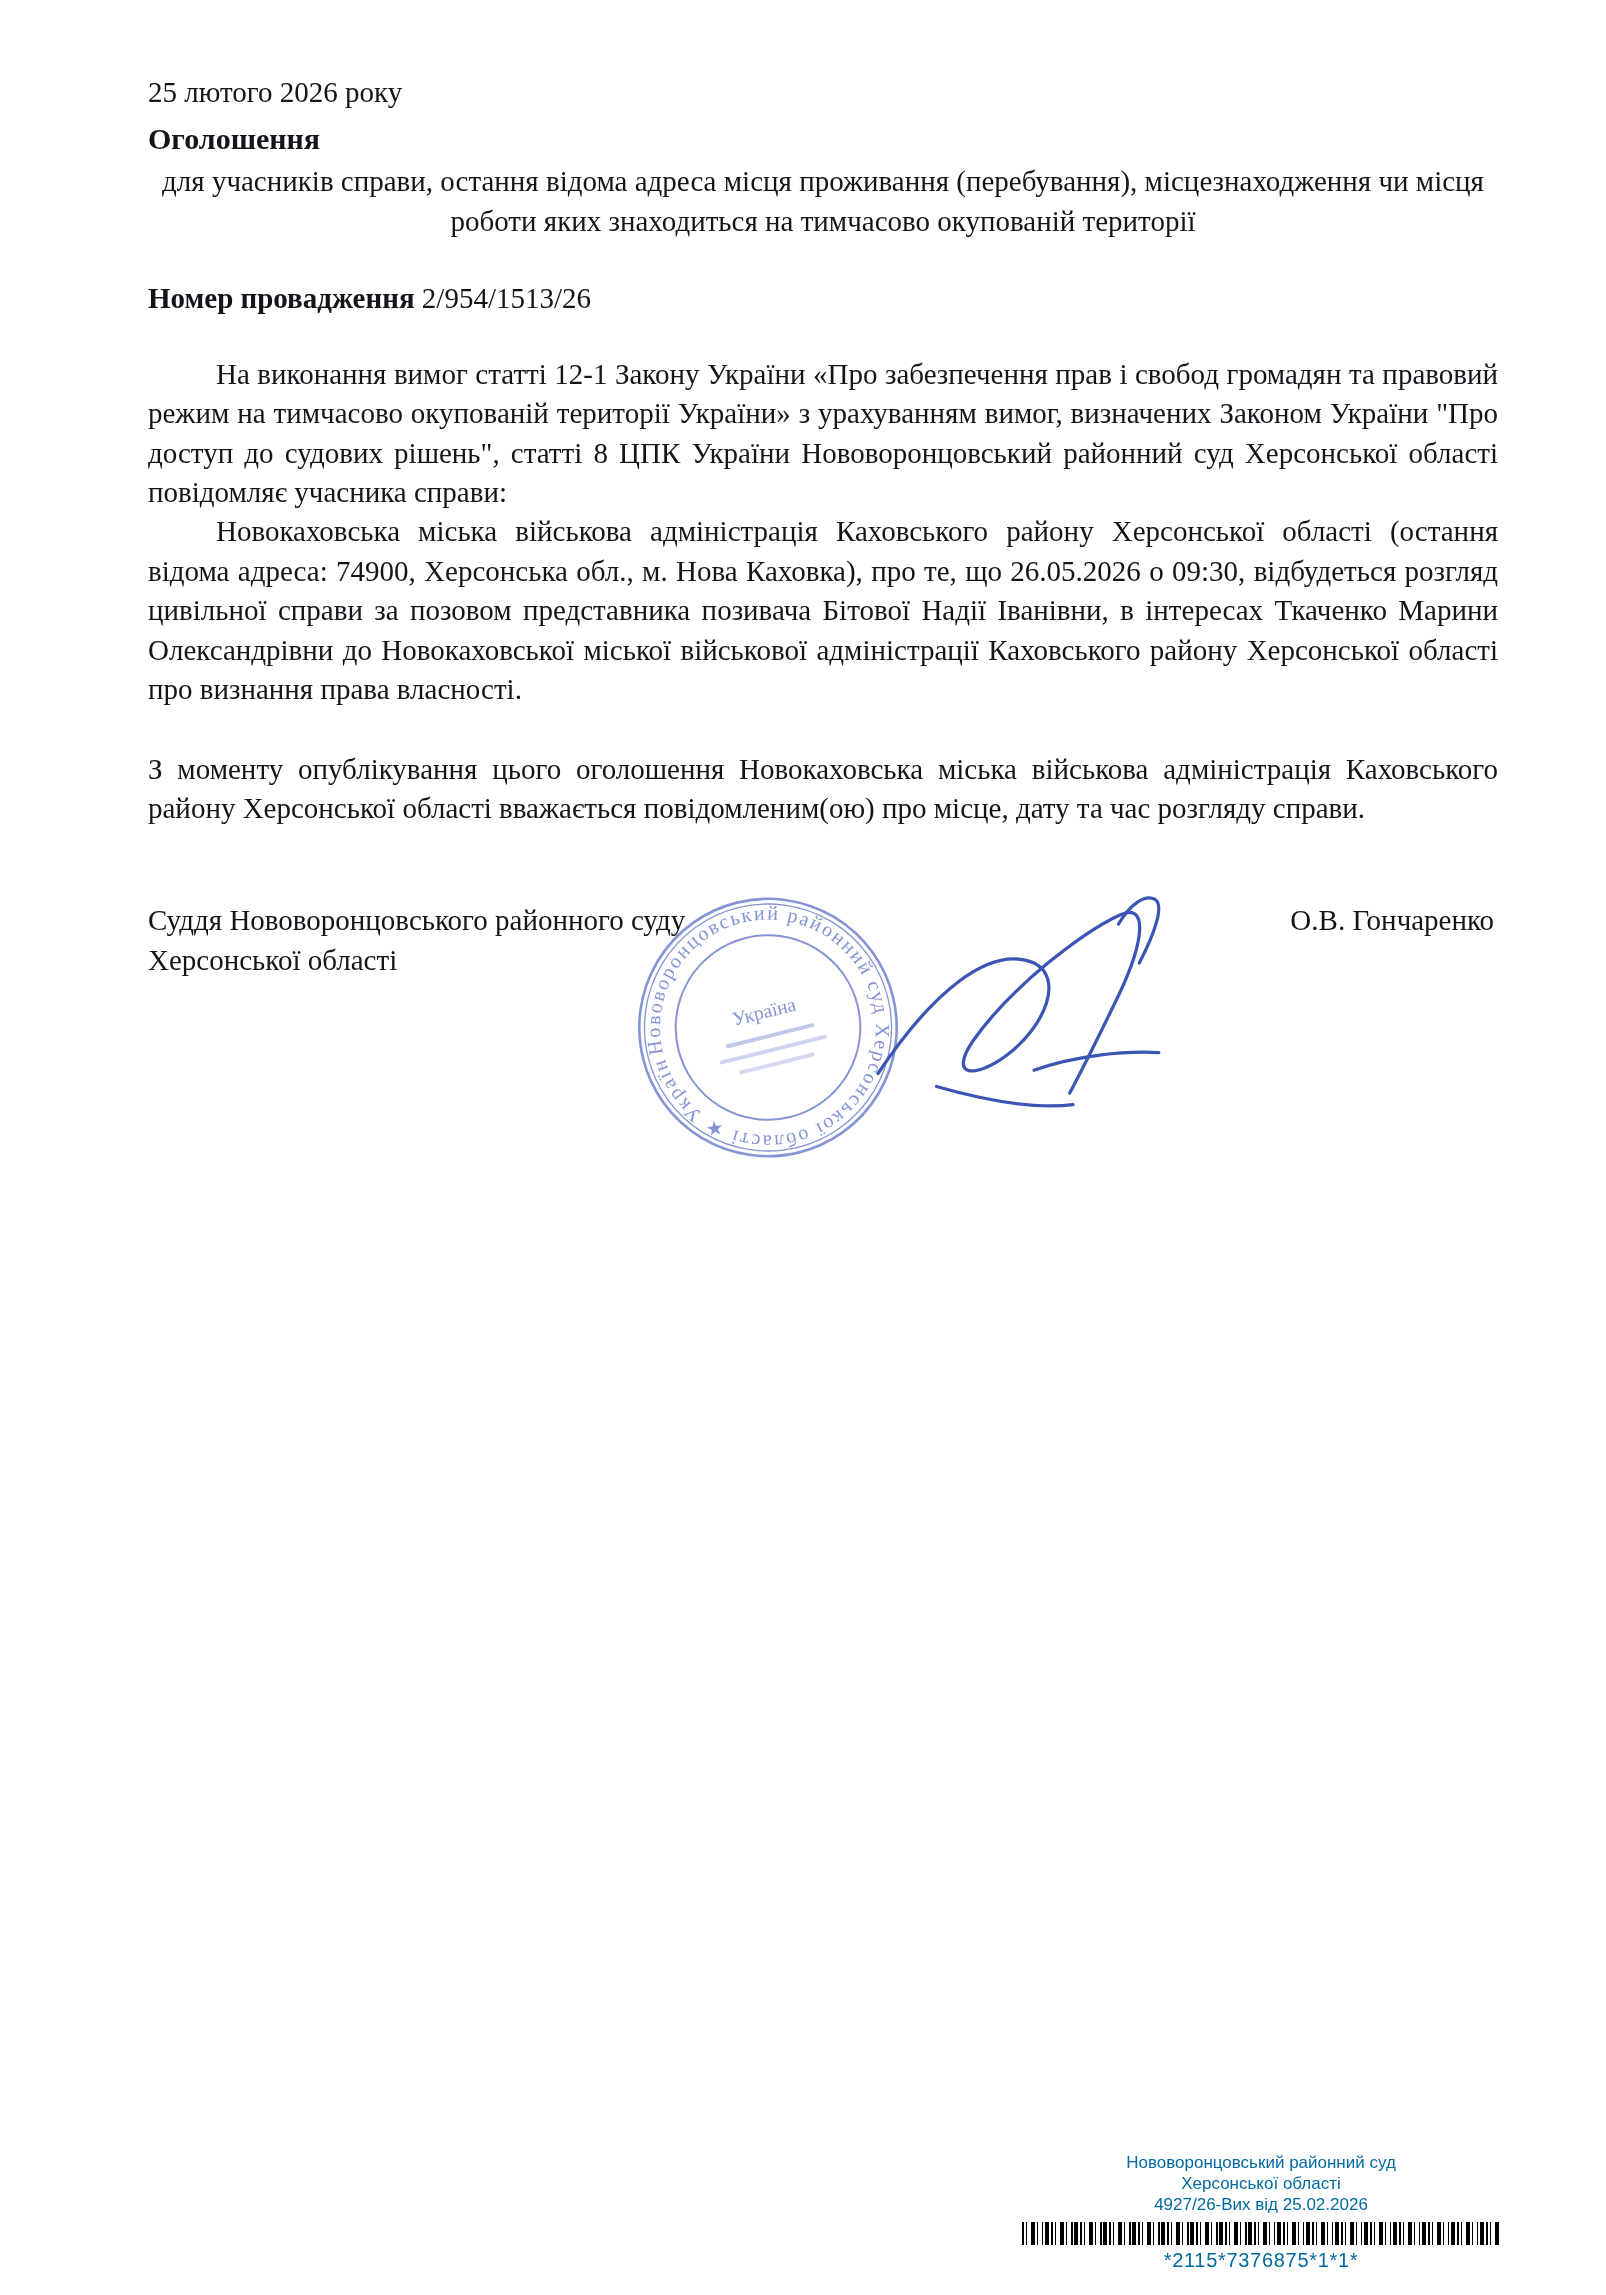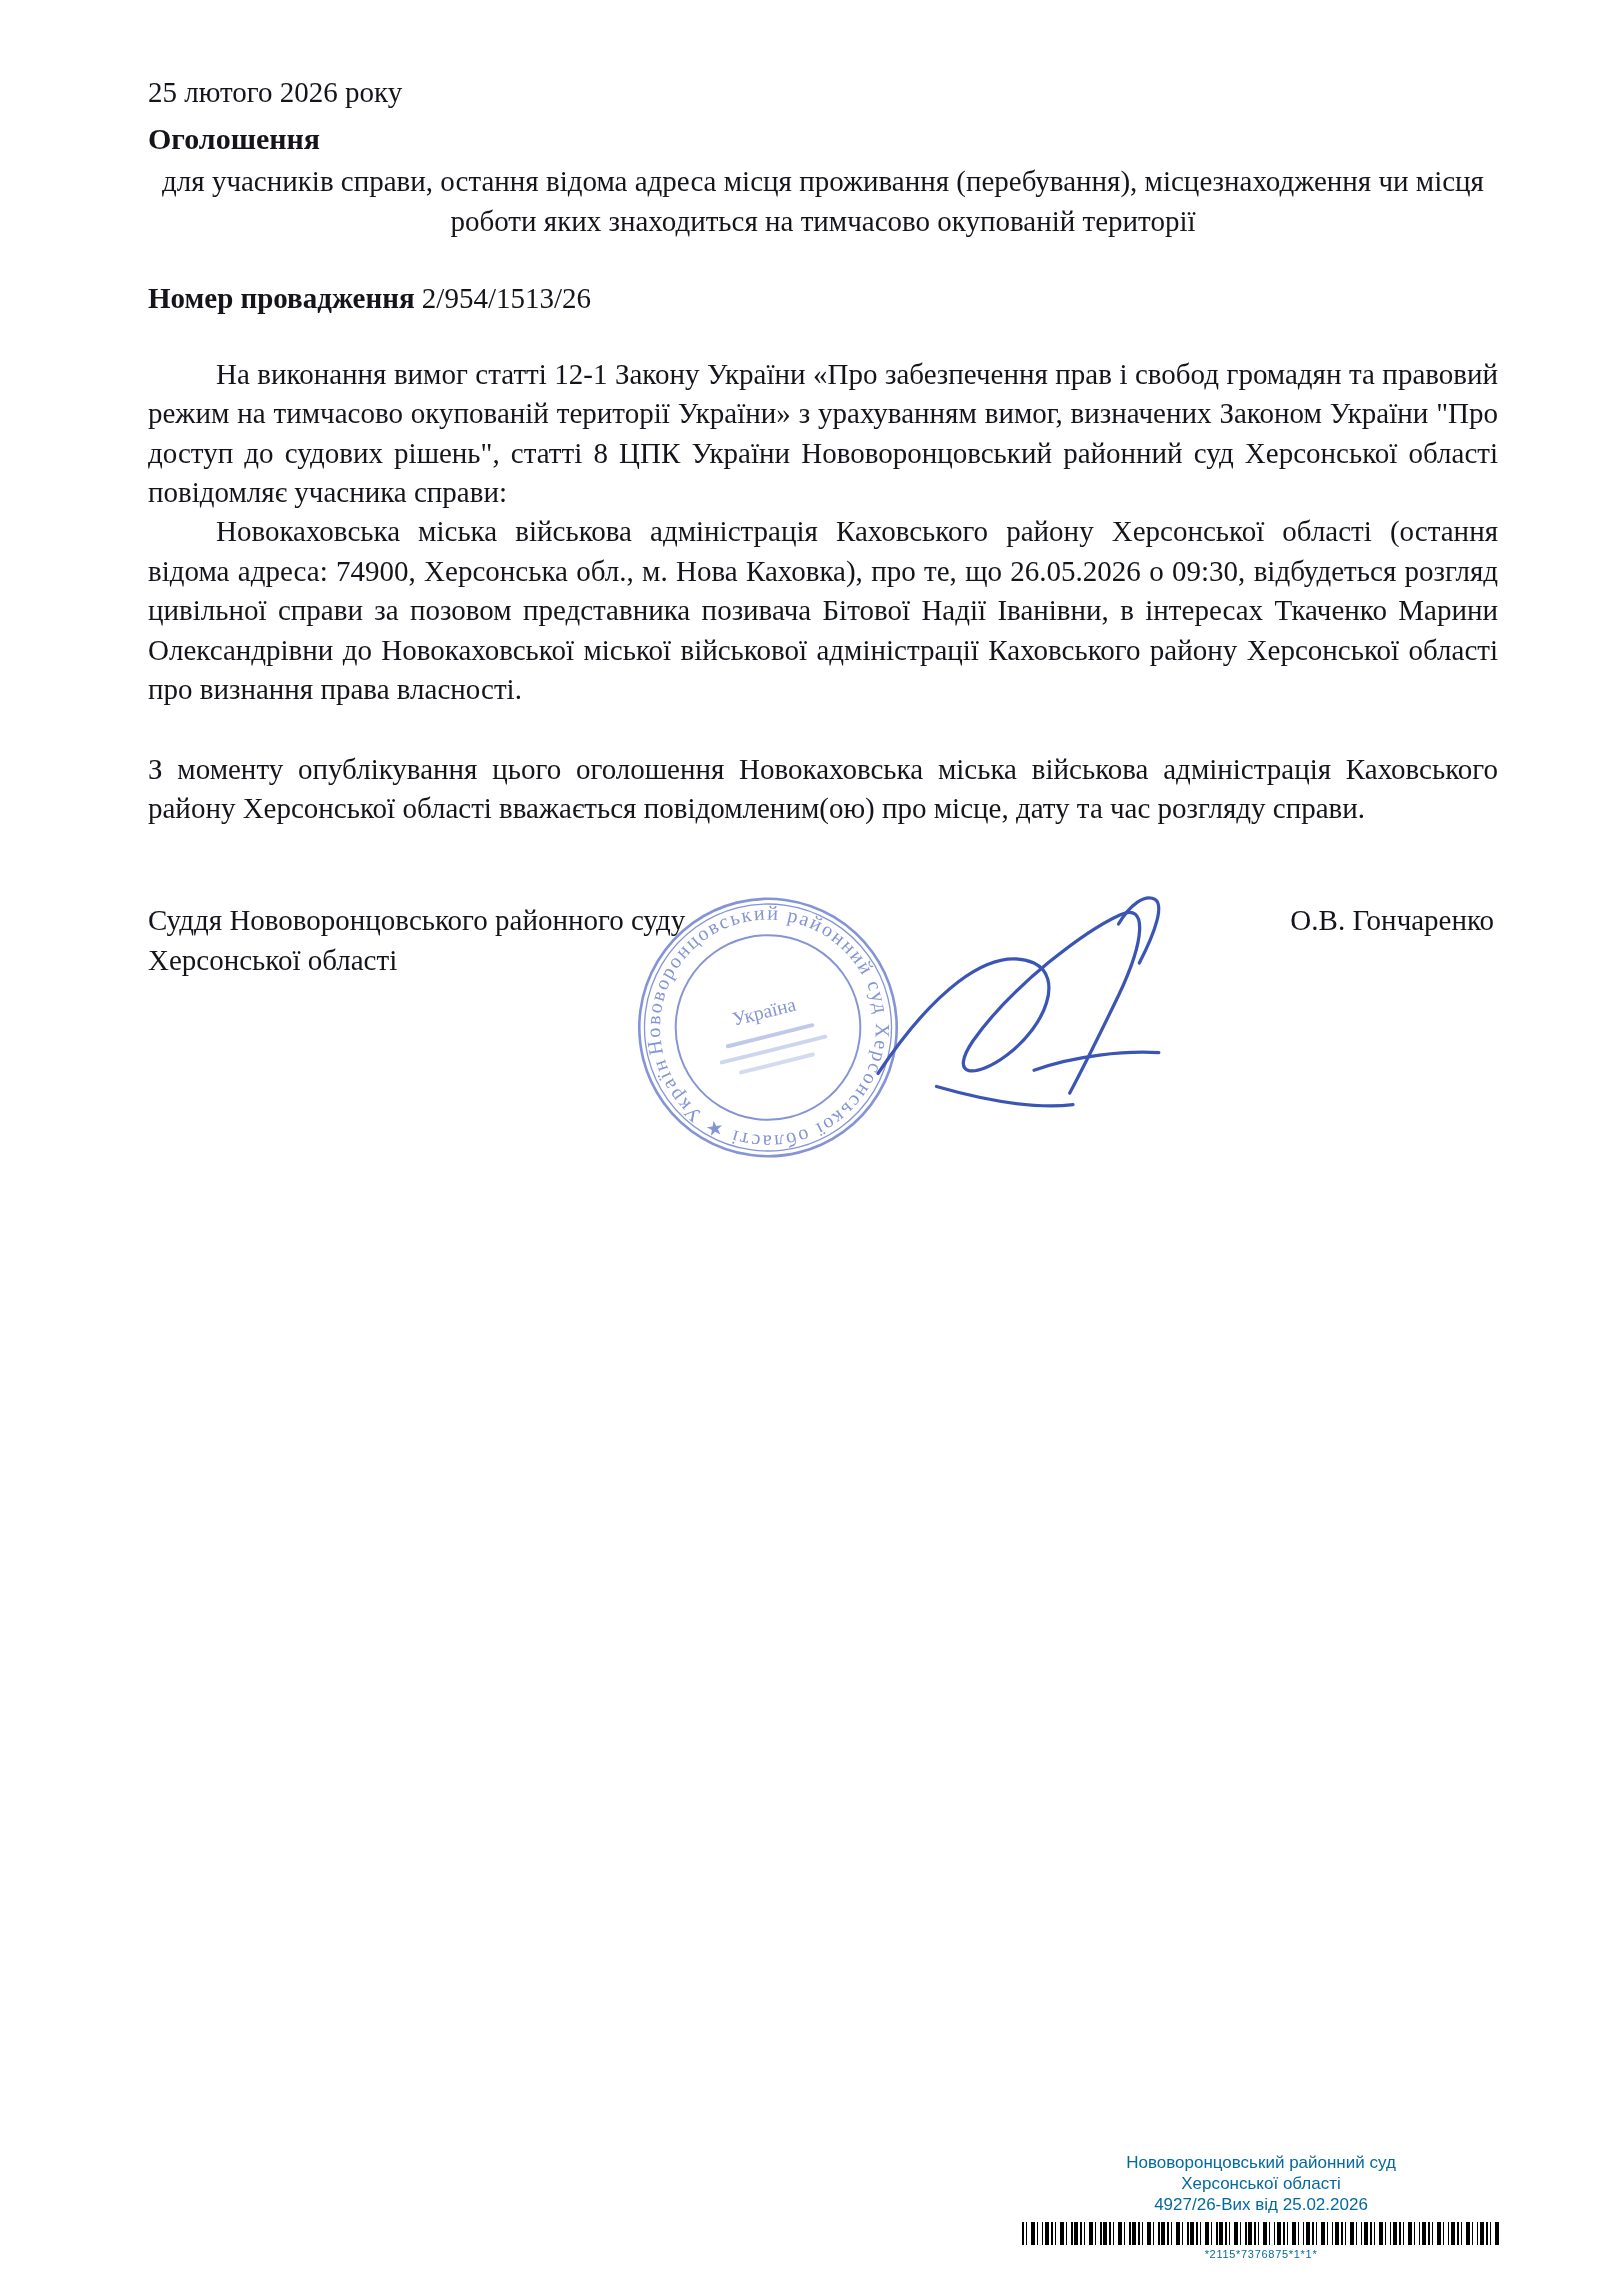--- a/index.html
+++ b/index.html
@@ -96,21 +96,21 @@
       #fff 13px, #fff 15px,
       #000 15px, #000 16.3px,
       #fff 16.3px, #fff 20px,
       #000 20px, #000 21.5px,
       #fff 21.5px, #fff 23.4px,
       #000 23.4px, #000 27px,
       #fff 27px, #fff 29px);
   }
   .barcode-text {
     margin-top: 2.6px;
-    font-size: 11px;
+    font-size: 20px;
     letter-spacing: 0.7px;
   }
 </style>
 </head>
 <body>
 
 <div class="content">
 
   <div class="plain-line">25 лютого 2026 року</div>
 

